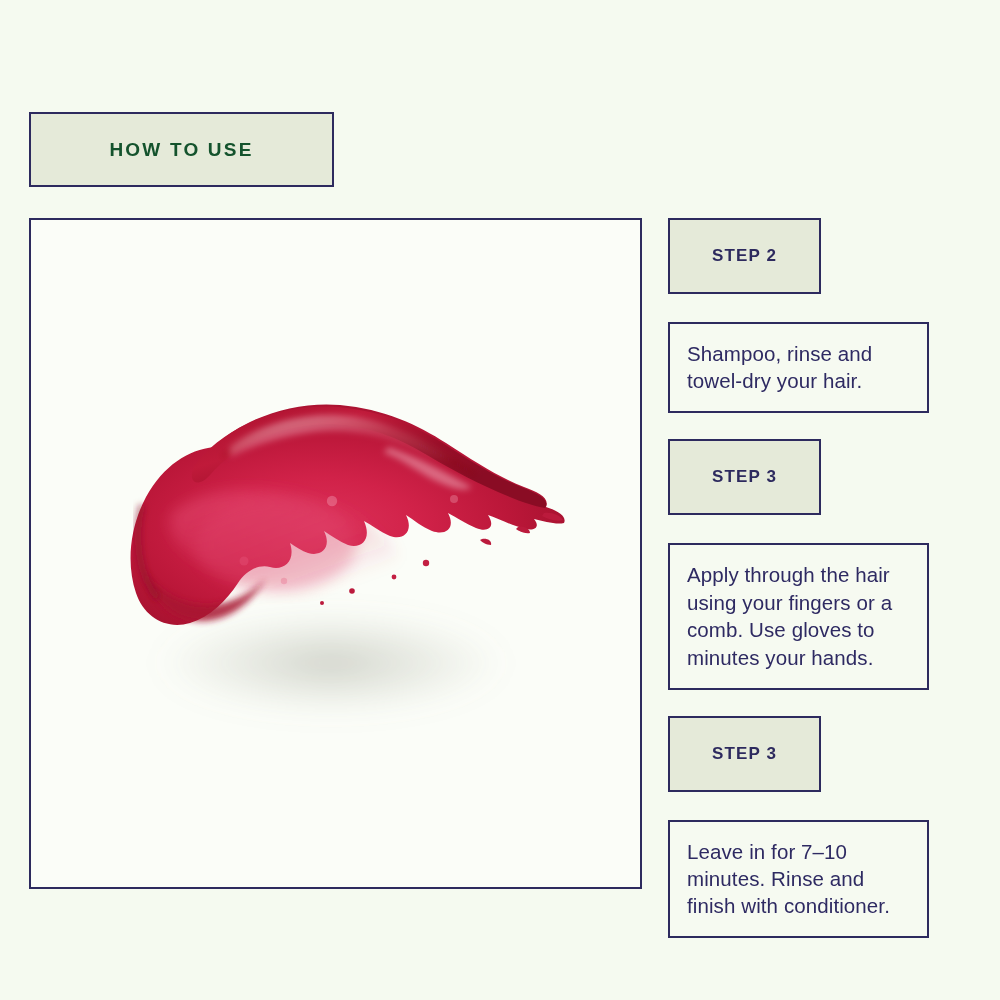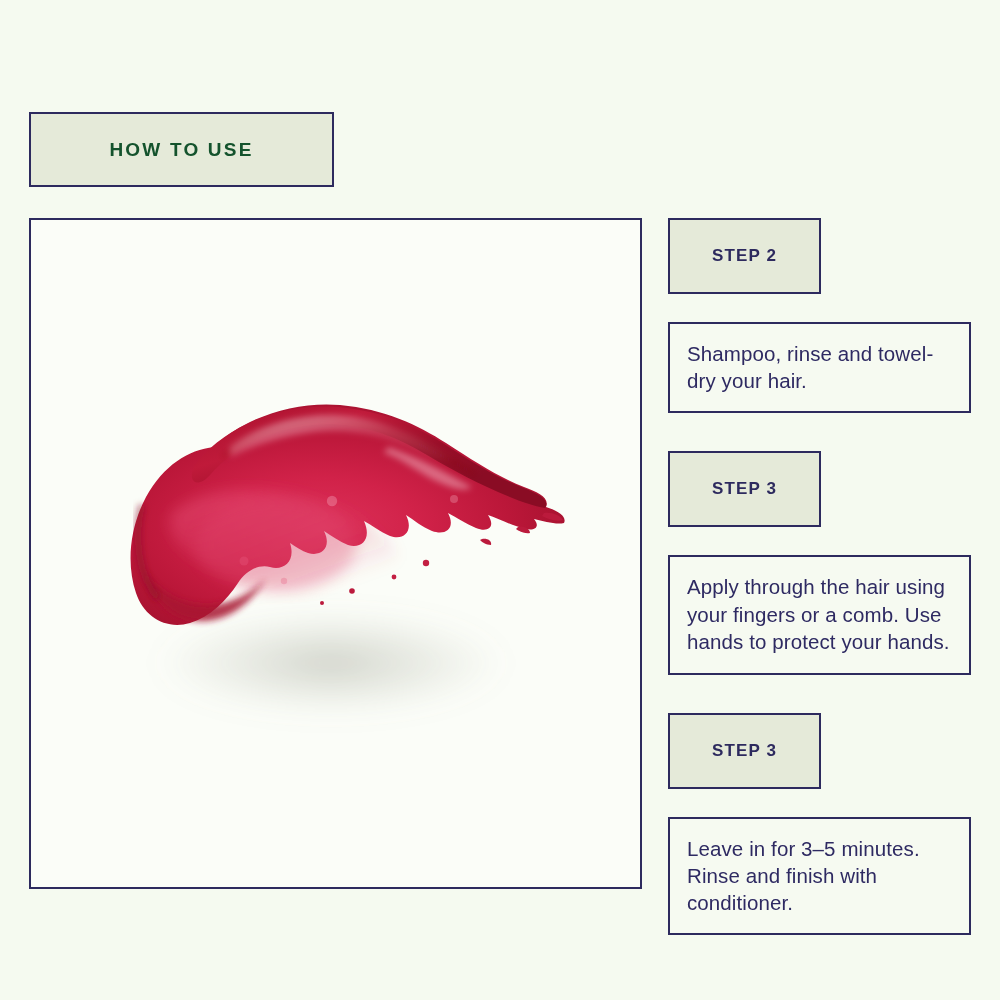--- a/index.html
+++ b/index.html
@@ -96,25 +96,25 @@
     margin-bottom: 28px;
   }
   .step-head-label {
     color: #2d2a5e;
     font-size: 17px;
     font-weight: bold;
     letter-spacing: 1.1px;
   }
   .step-body {
     box-sizing: border-box;
-    width: 303px;
+    width: 261px;
     border: 2px solid #2d2a5e;
     background: #f6faf1;
     padding: 16px 17px 17px 17px;
-    margin-bottom: 38px;
+    margin-bottom: 26px;
   }
   .step-body p {
     margin: 0;
     color: #2e2a62;
     font-size: 20.5px;
     line-height: 1.32;
     letter-spacing: 0.1px;
   }
   .step-body.tall p { line-height: 1.34; }
 </style>
@@ -264,24 +264,24 @@
       <span class="step-head-label">STEP 2</span>
     </div>
     <div class="step-body">
       <p>Shampoo, rinse and towel-dry your hair.</p>
     </div>
 
     <div class="step-head">
       <span class="step-head-label">STEP 3</span>
     </div>
     <div class="step-body tall">
-      <p>Apply through the hair using your fingers or a comb. Use hands to protect your hands.</p>
+      <p>Apply through the hair using your fingers or a comb. Use gloves to minutes your hands.</p>
     </div>
 
     <div class="step-head">
       <span class="step-head-label">STEP 3</span>
     </div>
     <div class="step-body">
-      <p>Leave in for 3–5 minutes. Rinse and finish with conditioner.</p>
+      <p>Leave in for 7–10 minutes. Rinse and finish with conditioner.</p>
     </div>
 
   </div>
 </div>
 
 </body></html>

